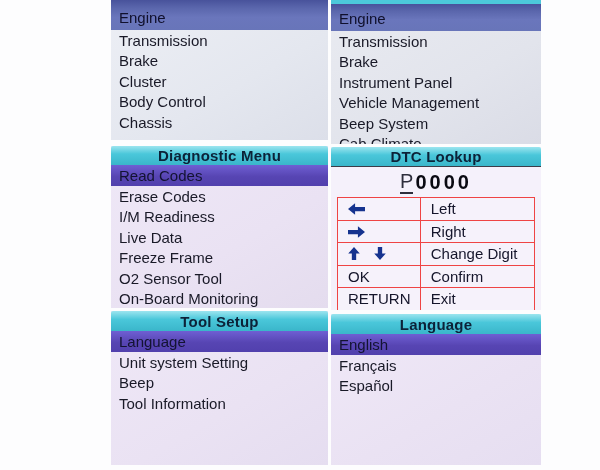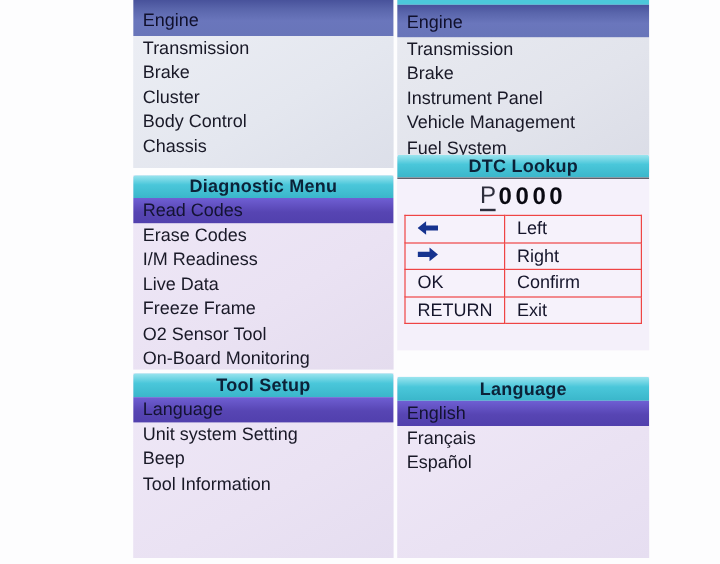--- a/index.html
+++ b/index.html
@@ -9,21 +9,21 @@
   }
   .panel { position:absolute; overflow:hidden;margin-left:21px; }
 
   
   .panel-tl { left:90px;  top:0;     width:217px; height:140px;
               background:linear-gradient(150deg,#edeff5 0%,#e4e7ef 60%,#dcdfe9 100%); }
   .panel-tr { left:310px; top:0;     width:210px; height:144px;
               background:linear-gradient(150deg,#e9ebf1 0%,#e2e4ec 60%,#dadce6 100%); }
   .panel-ml { left:90px;  top:146px; width:217px; height:162px;
               background:linear-gradient(150deg,#efe8f7 0%,#eae2f3 60%,#e4dcee 100%); }
-  .panel-mr { left:310px; top:129px; width:210px; height:163px;
+  .panel-mr { left:310px; top:147px; width:210px; height:163px;
               background:#f4f0fa; }
   .panel-bl { left:90px;  top:311px; width:217px; height:154px;
               background:linear-gradient(150deg,#efe8f7 0%,#eae2f3 60%,#e5ddf0 100%); }
   .panel-br { left:310px; top:314px; width:210px; height:151px;
               background:linear-gradient(150deg,#f0e9f8 0%,#eae2f3 60%,#e6def1 100%); }
 
   .hdr {
     height:20px; display:flex; align-items:center; justify-content:center;
     font-size:15px; font-weight:bold; color:#0c2238;
     background:linear-gradient(180deg,#9ce5ef 0%,#4ac7da 42%,#3ab6ca 100%);
@@ -82,21 +82,21 @@
     <div class="row">Chassis</div>
   </div>
 
   <div class="panel panel-tr">
     <div class="cyan-strip"></div>
     <div class="row sel sel-slate" style="height:23px">Engine</div>
     <div class="row">Transmission</div>
     <div class="row">Brake</div>
     <div class="row">Instrument Panel</div>
     <div class="row">Vehicle Management</div>
-    <div class="row">Fuel System</div>
+    <div class="row">Beep System</div>
     <div class="row">Cab Climate</div>
   </div>
 
   <div class="panel panel-ml">
     <div class="hdr" style="height:19px">Diagnostic Menu</div>
     <div class="row sel" style="height:21px">Read Codes</div>
     <div class="row">Erase Codes</div>
     <div class="row">I/M Readiness</div>
     <div class="row">Live Data</div>
     <div class="row">Freeze Frame</div>
@@ -126,20 +126,35 @@
         <td class="keycol">
           <span class="arrow-svg">
             <svg width="17" height="12" viewBox="0 0 24 16">
                   <polygon points="24,8 14,16 14,11 0,11 0,5 14,5 14,0" fill="#16338f"></polygon>
                 </svg>
           </span>
         </td>
         <td>Right</td>
       </tr>
       <tr>
+        <td class="keycol">
+          <span class="arrow-svg">
+            <svg width="12" height="13" viewBox="0 0 16 18">
+                  <polygon points="8,0 16,9 11,9 11,18 5,18 5,9 0,9" fill="#16338f"></polygon>
+                </svg>
+          </span>
+          <span class="arrow-svg arrow-gap">
+            <svg width="12" height="13" viewBox="0 0 16 18">
+                  <polygon points="8,18 0,9 5,9 5,0 11,0 11,9 16,9" fill="#16338f"></polygon>
+                </svg>
+          </span>
+        </td>
+        <td>Change Digit</td>
+      </tr>
+      <tr>
         <td class="keycol">OK</td>
         <td>Confirm</td>
       </tr>
       <tr>
         <td class="keycol">RETURN</td>
         <td>Exit</td>
       </tr>
     </tbody>
       </table>
   </div>

